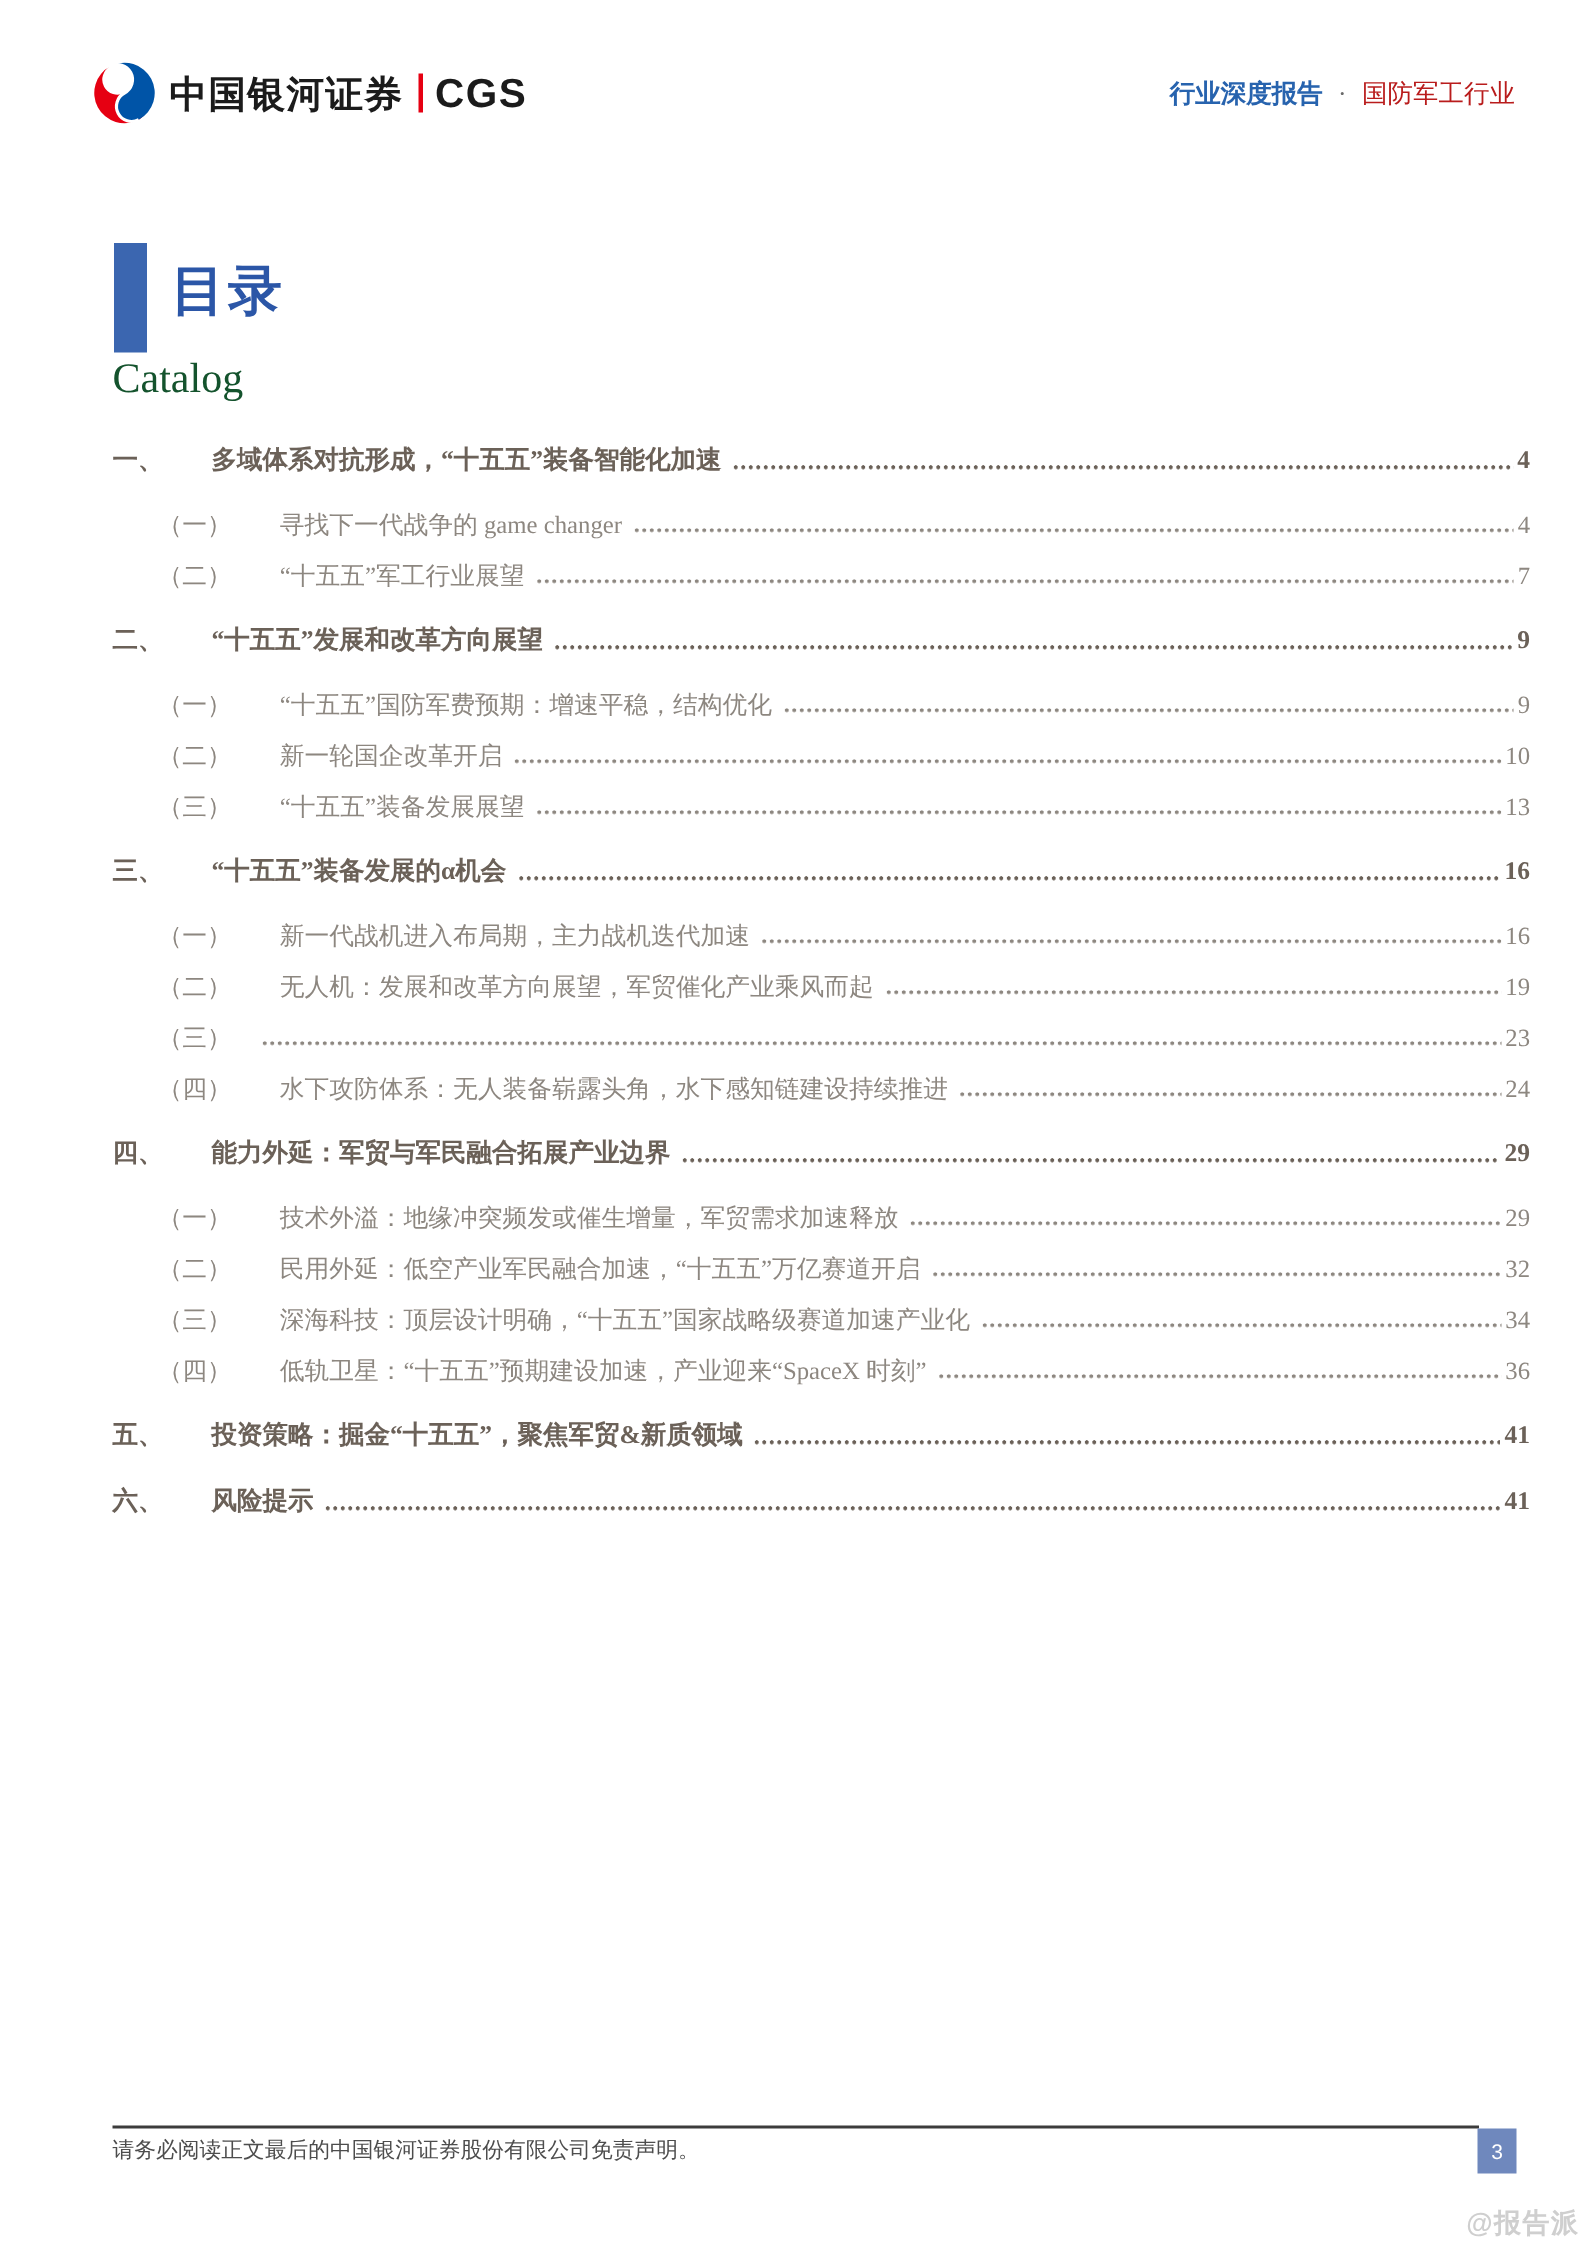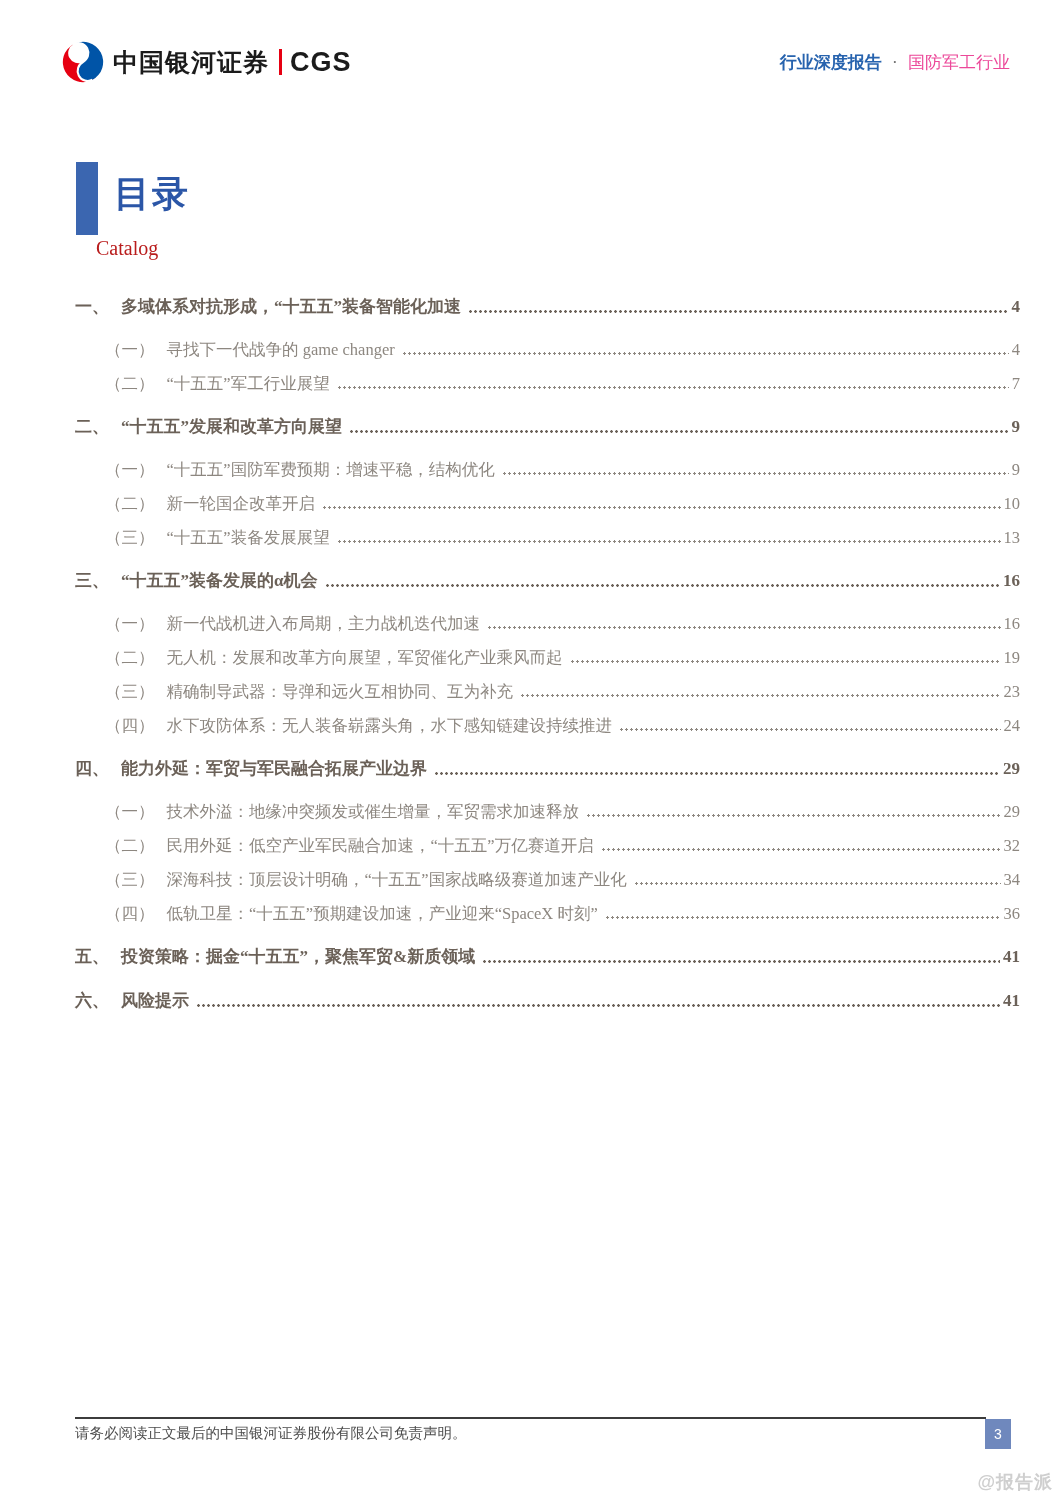--- a/index.html
+++ b/index.html
@@ -23,41 +23,41 @@
     font-weight:bold; font-size:25px; color:#1b1b1b; letter-spacing:1px;
   }
   .logo-divider { width:3px; height:26px; background:#E60012; margin:0 8px 0 10px; }
   .logo-en {
     font-family:"Liberation Sans","DejaVu Sans",sans-serif;
     font-weight:bold; font-size:27px; color:#1b1b1b; letter-spacing:1px;
   }
   .header-right { font-size:17px; white-space:nowrap; }
   .report-type { color:#2763AE; font-weight:bold; }
   .header-sep { color:#6a6a6a; margin:0 6px; }
-  .industry { color:#ec4899; font-weight:500; }
+  .industry { color:#b91c1c; font-weight:500; }
 
   
   .title-bar { position:absolute; left:76px; top:162px; width:22px; height:73px; background:#3B66B0; }
   .title-cn {
     position:absolute; left:114px; top:170px;
     font-size:36px; font-weight:bold; color:#2B56A7; letter-spacing:2px;
   }
-  .title-en { position:absolute; left:75px; top:237px; font-size:20px; color:#b91c1c;margin-left:21px; }
+  .title-en { position:absolute; left:75px; top:237px; font-size:28px; color:#14532d; }
 
   
   .toc { position:absolute; left:75px; top:296px; width:945px; }
   .toc-row { display:flex; align-items:flex-end; line-height:22px; }
   .toc-row.l1 { color:#6B6158; font-weight:bold; font-size:17px; margin-top:22px; }
   .toc-row.l2 { color:#8D8780; font-size:16.5px; margin-top:13px; padding-left:30px; line-height:21px; }
   .toc-row.l1 + .toc-row.l2 { margin-top:21px; }
   .toc-row:first-child { margin-top:0; }
   .toc-num { white-space:nowrap; }
   .toc-row.l1 .toc-num { margin-right:12px; }
   .toc-row.l2 .toc-num { margin-right:12px; }
-  .toc-text { white-space:nowrap; }
+  .toc-text { white-space:nowrap;margin-left:20px; }
   .leader {
     flex:1; height:3px; align-self:flex-end; margin:0 3px 5px 7px;
     background-repeat:repeat-x; background-position:left bottom;
   }
   .l1 .leader { background-image:radial-gradient(circle, #6B6158 1.2px, transparent 1.5px); background-size:5px 3px; }
   .l2 .leader { background-image:radial-gradient(circle, #8D8780 1.1px, transparent 1.4px); background-size:5px 3px; }
   .toc-page { white-space:nowrap; }
 
   
   .footer-rule { position:absolute; left:75px; top:1417px; width:911px; height:0; border-top:2px solid #3C3C3C; }
@@ -161,21 +161,20 @@
         <span class="toc-page">16</span>
       </div>
     <div class="toc-row l2">
         <span class="toc-num">（二）</span>
         <span class="toc-text">无人机：发展和改革方向展望，军贸催化产业乘风而起</span>
         <span class="leader"></span>
         <span class="toc-page">19</span>
       </div>
     <div class="toc-row l2">
         <span class="toc-num">（三）</span>
-        <span class="toc-text">精确制导武器：导弹和远火互相协同、互为补充</span>
         <span class="leader"></span>
         <span class="toc-page">23</span>
       </div>
     <div class="toc-row l2">
         <span class="toc-num">（四）</span>
         <span class="toc-text">水下攻防体系：无人装备崭露头角，水下感知链建设持续推进</span>
         <span class="leader"></span>
         <span class="toc-page">24</span>
       </div>
     <div class="toc-row l1">

